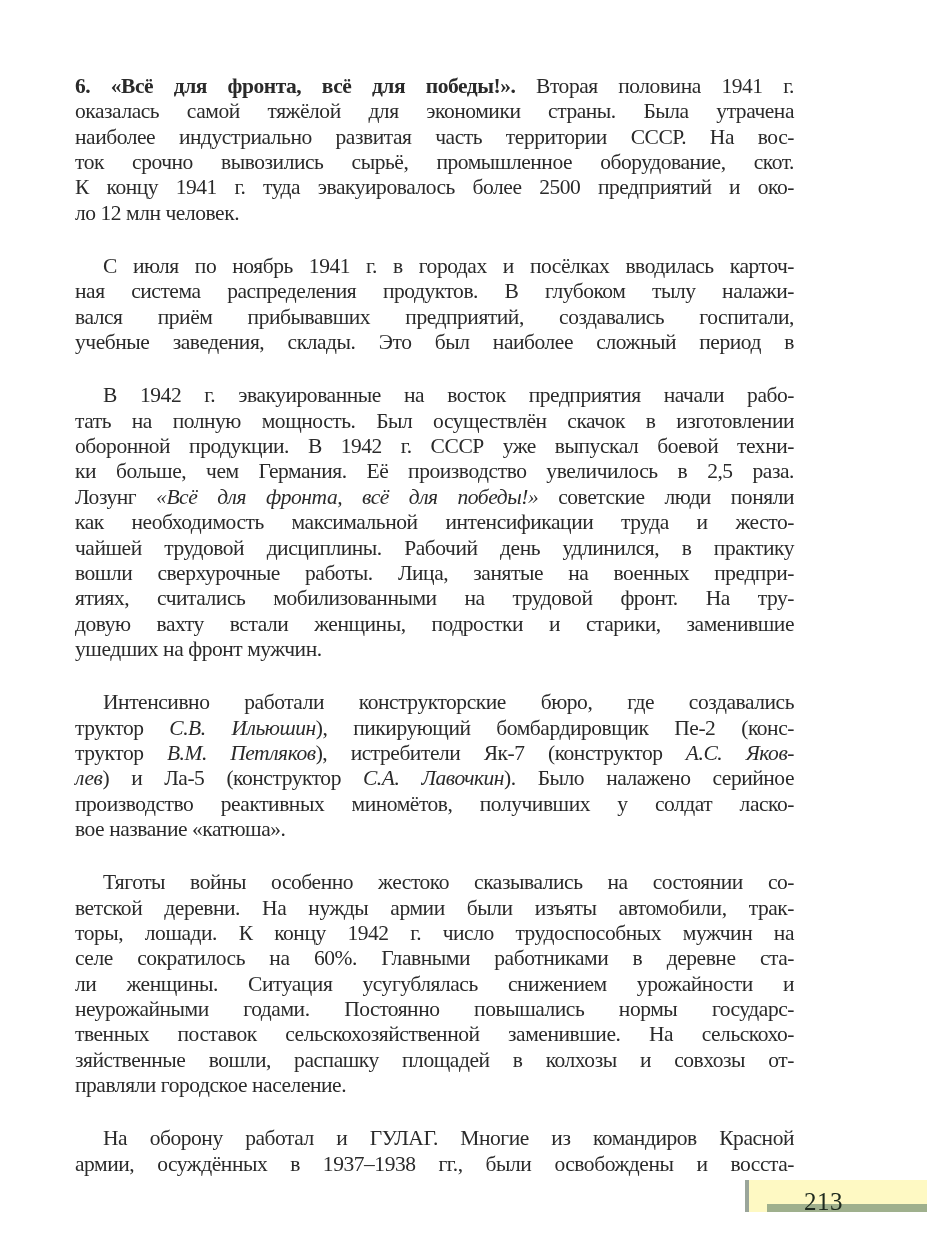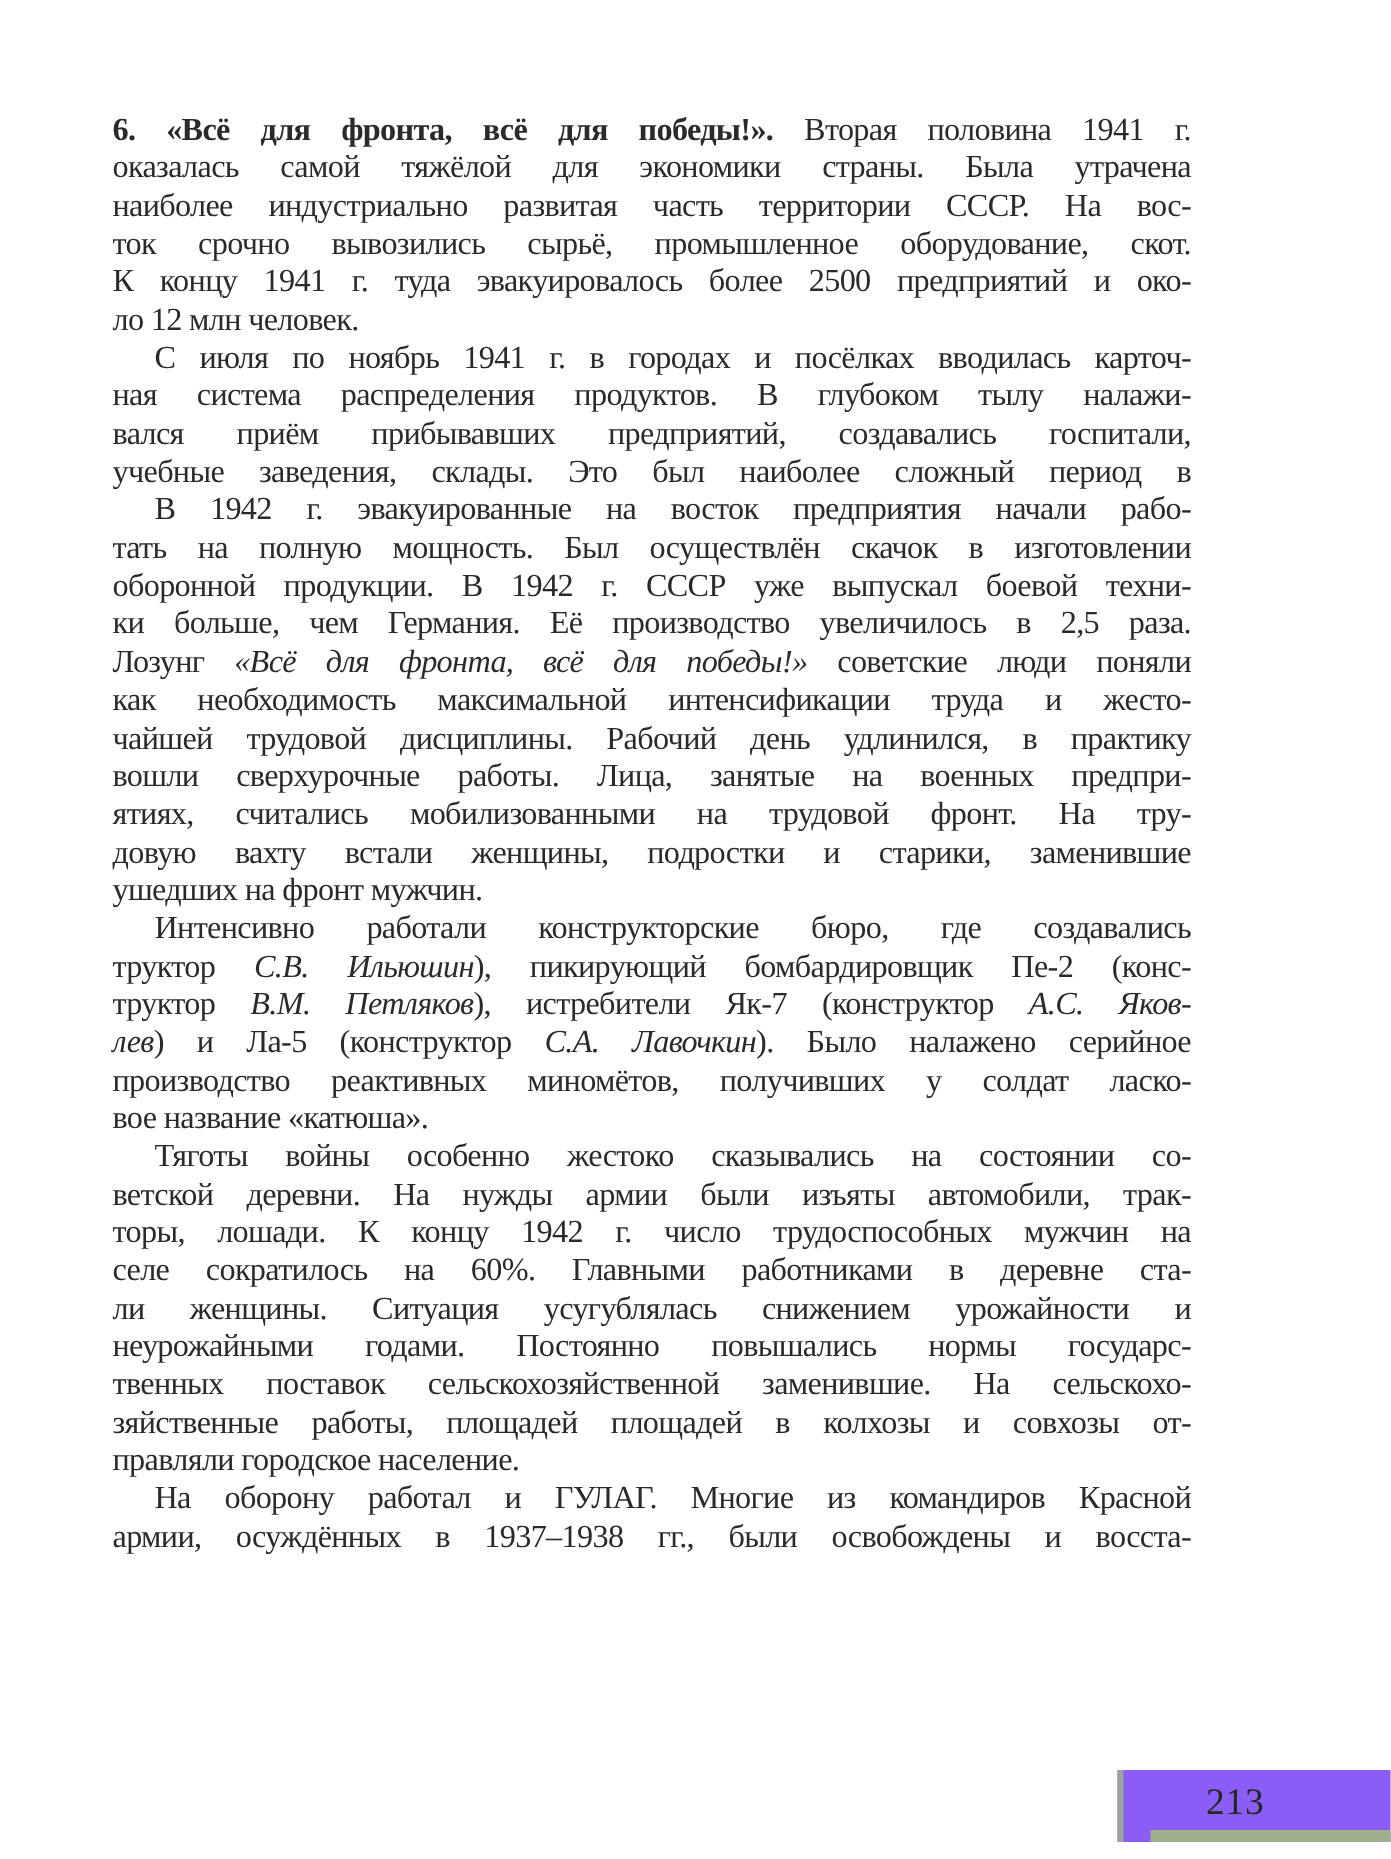--- a/index.html
+++ b/index.html
@@ -32,30 +32,31 @@
     white-space: nowrap;
     text-align: justify;
     text-align-last: justify;
     height: 25.35px;
   }
   .line.last {
     text-align-last: left;
   }
   .line.indent {
     padding-left: 28px;
+    margin-top: 28px;
   }
   .bold { font-weight: bold; }
   .ital { font-style: italic; }
   .page-number-box {
     position: absolute;
     left: 745px;
     top: 1180px;
     width: 182px;
-    height: 48px;
-    background: #8b5cf6;
+    height: 32px;
+    background: #fef9c3;
     border-left: 4px solid #9aa59a;
     box-sizing: border-box;
   }
   .page-number-box .strip {
     position: absolute;
     left: 18px;
     right: 0;
     bottom: 0;
     height: 8px;
     background: #9fb08d;
@@ -101,21 +102,21 @@
     <span class="line"><span class="ital">лев</span><span>) и Ла-5 (конструктор </span><span class="ital">С.А. Лавочкин</span><span>). Было налажено серийное</span></span>
     <span class="line"><span>производство реактивных миномётов, получивших у солдат ласко-</span></span>
     <span class="line last"><span>вое название «катюша».</span></span>
     <span class="line indent"><span>Тяготы войны особенно жестоко сказывались на состоянии со-</span></span>
     <span class="line"><span>ветской деревни. На нужды армии были изъяты автомобили, трак-</span></span>
     <span class="line"><span>торы, лошади. К концу 1942 г. число трудоспособных мужчин на</span></span>
     <span class="line"><span>селе сократилось на 60%. Главными работниками в деревне ста-</span></span>
     <span class="line"><span>ли женщины. Ситуация усугублялась снижением урожайности и</span></span>
     <span class="line"><span>неурожайными годами. Постоянно повышались нормы государс-</span></span>
     <span class="line"><span>твенных поставок сельскохозяйственной заменившие. На сельскохо-</span></span>
-    <span class="line"><span>зяйственные работы, площадей площадей в колхозы и совхозы от-</span></span>
+    <span class="line"><span>зяйственные вошли, распашку площадей в колхозы и совхозы от-</span></span>
     <span class="line last"><span>правляли городское население.</span></span>
     <span class="line indent"><span>На оборону работал и ГУЛАГ. Многие из командиров Красной</span></span>
     <span class="line"><span>армии, осуждённых в 1937–1938 гг., были освобождены и восста-</span></span>
   </div>
 
 <div class="page-number-box">
   <div class="strip"></div>
   <span class="page-number">213</span>
 </div>
 

